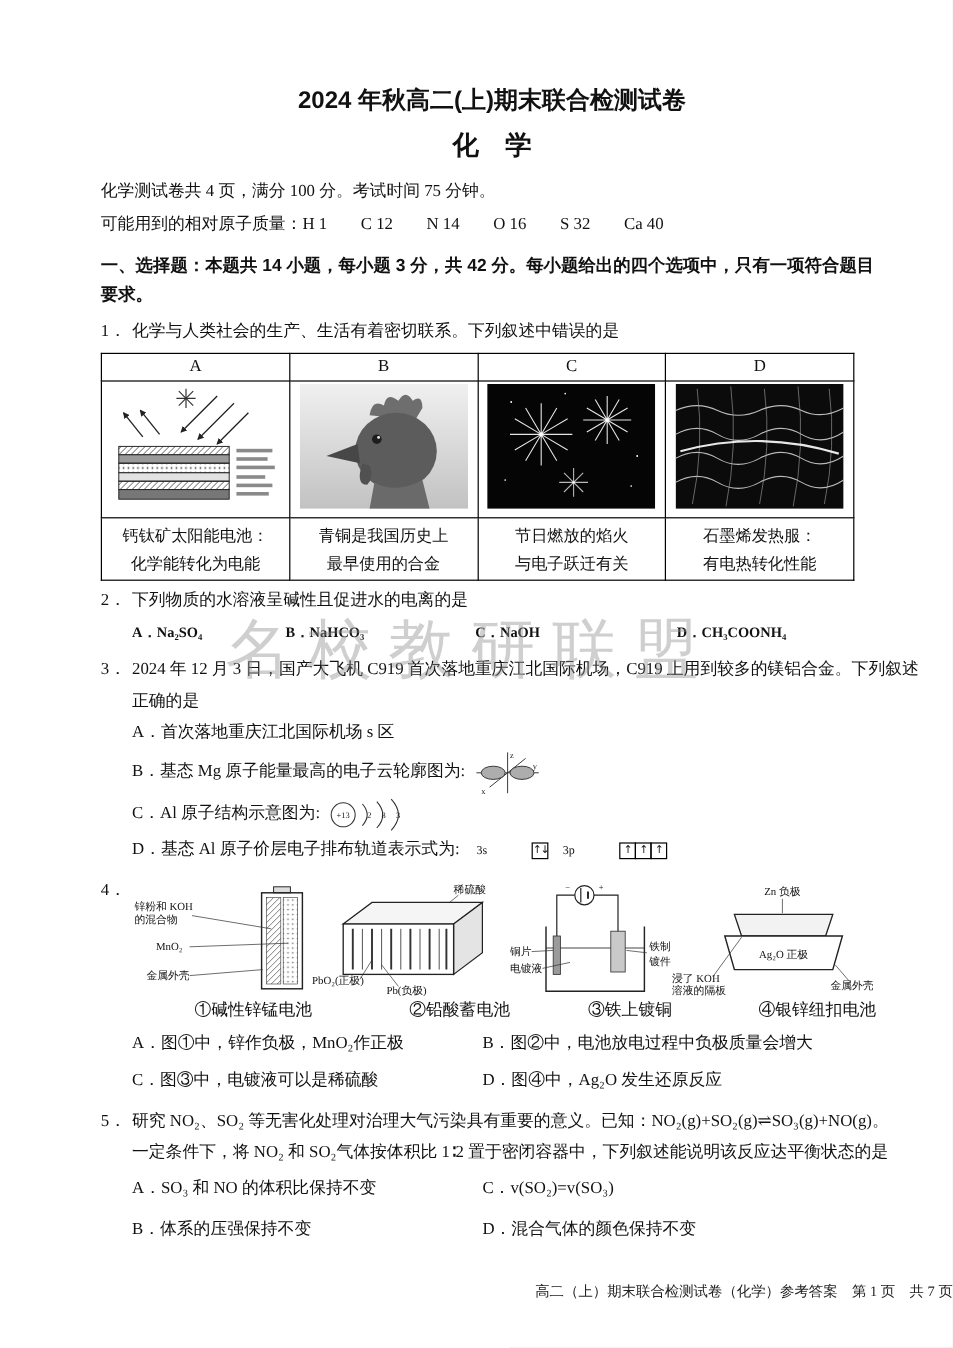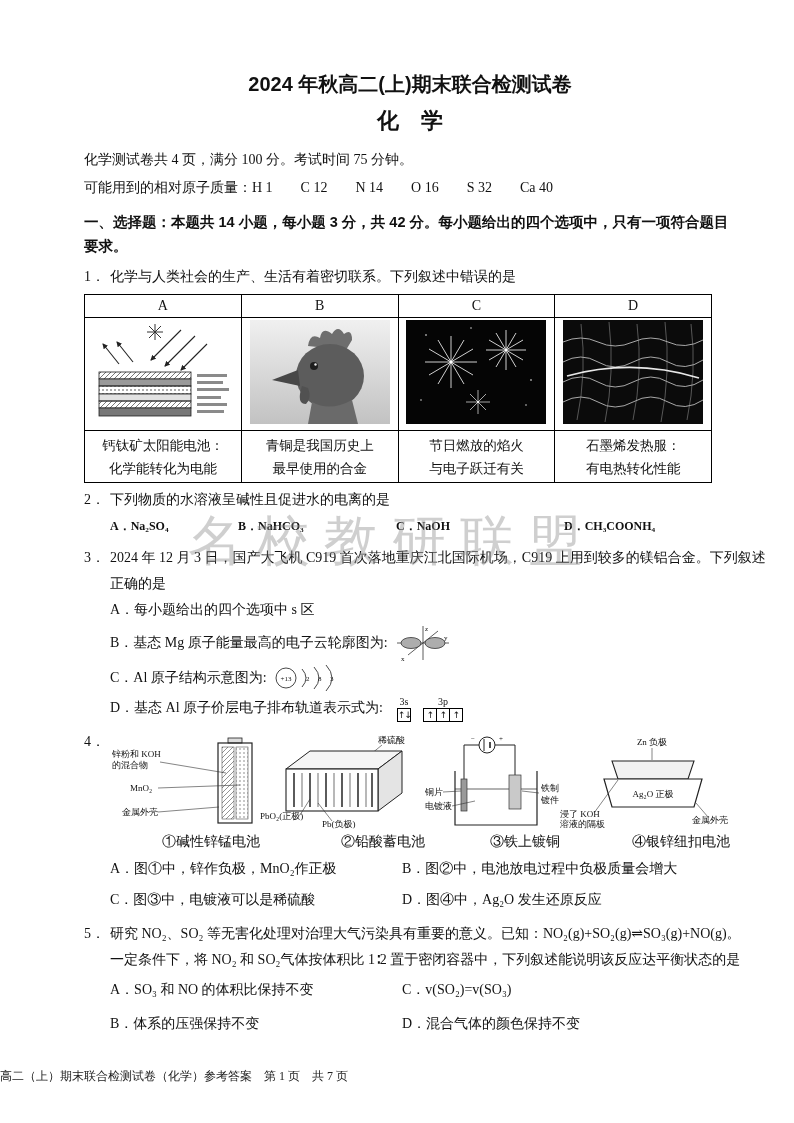--- a/index.html
+++ b/index.html
@@ -40,21 +40,21 @@
   .q1-table td.cap-cell { height:52px; font-size:13.5px; line-height:23px; padding:2px 15px; }
 
   
   .opts-row4 { display:grid; grid-template-columns:128px 158px 168px auto; font-size:12px; line-height:26px;font-weight:bold; }
   .opts-grid2 { display:grid; grid-template-columns:292px auto; font-size:14px; line-height:31px; }
   .opt-line { font-size:14px; line-height:26px; display:flex; align-items:center; gap:6px; }
   .opt-line.tall { line-height:30px; }
 
   
   .orbbox-wrap { display:inline-flex; align-items:flex-end; margin-left:8px; }
-  .orb-group { display:inline-flex; flex-direction:column; align-items:center; }
+  .orb-group { display:inline-flex; align-items:center;gap:37px; }
   .orb-group + .orb-group { margin-left:12px; }
   .orb-sub { font-size:10px; line-height:13px; }
   .orb-row { display:inline-flex; }
   .obox {
     width:14px; height:14px; border:1px solid #000; font-size:9px; line-height:12px;
     text-align:center; letter-spacing:-1px; font-family:"DejaVu Sans",sans-serif;
   }
   .obox.adj { margin-left:-1px; }
 
   
@@ -62,21 +62,21 @@
   .fig { display:flex; flex-direction:column; align-items:flex-end; }
   .fig-caption { font-size:14px; line-height:22px; margin-top:2px; white-space:nowrap; }
   svg text { font-family:"Liberation Serif","DejaVu Serif",serif; fill:#111; }
 
   .watermark {
     position:absolute; top:505px; left:188px; font-size:54px; letter-spacing:14px;
     color:#8f8f8f; opacity:0.42; white-space:nowrap; pointer-events:none; z-index:5;
     font-family:"Liberation Serif","DejaVu Serif",serif;
   }
   .footer {
-    position:absolute; top:1068px; left:0; width:794px; text-align:left;
+    position:absolute; top:1068px; left:0; width:794px; text-align:right;
     font-size:12px; color:#222;
   }
 </style>
 </head>
 <body>
 
 <div class="page">
   <div class="watermark">名校教研联盟</div>
 
   <div class="content">
@@ -233,21 +233,21 @@
       <span>C．NaOH</span>
       <span>D．CH₃COONH₄</span>
     </div>
 
     <div class="q q3">
       <span class="qnum">3．</span>
       <span class="qbody">
         <div class="stem-line">2024 年 12 月 3 日，国产大飞机 C919 首次落地重庆江北国际机场，C919 上用到较多的镁铝合金。下列叙述</div>
         <div class="stem-line">正确的是</div>
         <div class="opt-line">
-          <span>A．每小题给出的四个选项中 s 区</span>
+          <span>A．首次落地重庆江北国际机场 s 区</span>
         </div>
         <div class="opt-line tall">
           <span>B．基态 Mg 原子能量最高的电子云轮廓图为:</span>
           <svg viewBox="0 0 58 40" width="58" height="40">
             <g stroke="#333" stroke-width="0.8">
               <line x1="29" y1="3" x2="29" y2="37"></line>
               <line x1="3" y1="20" x2="55" y2="20"></line>
               <line x1="14" y1="32" x2="44" y2="8"></line>
             </g>
             <ellipse cx="17" cy="20" rx="10" ry="5.5" fill="#adadad" stroke="#333" stroke-width="0.8"></ellipse>

